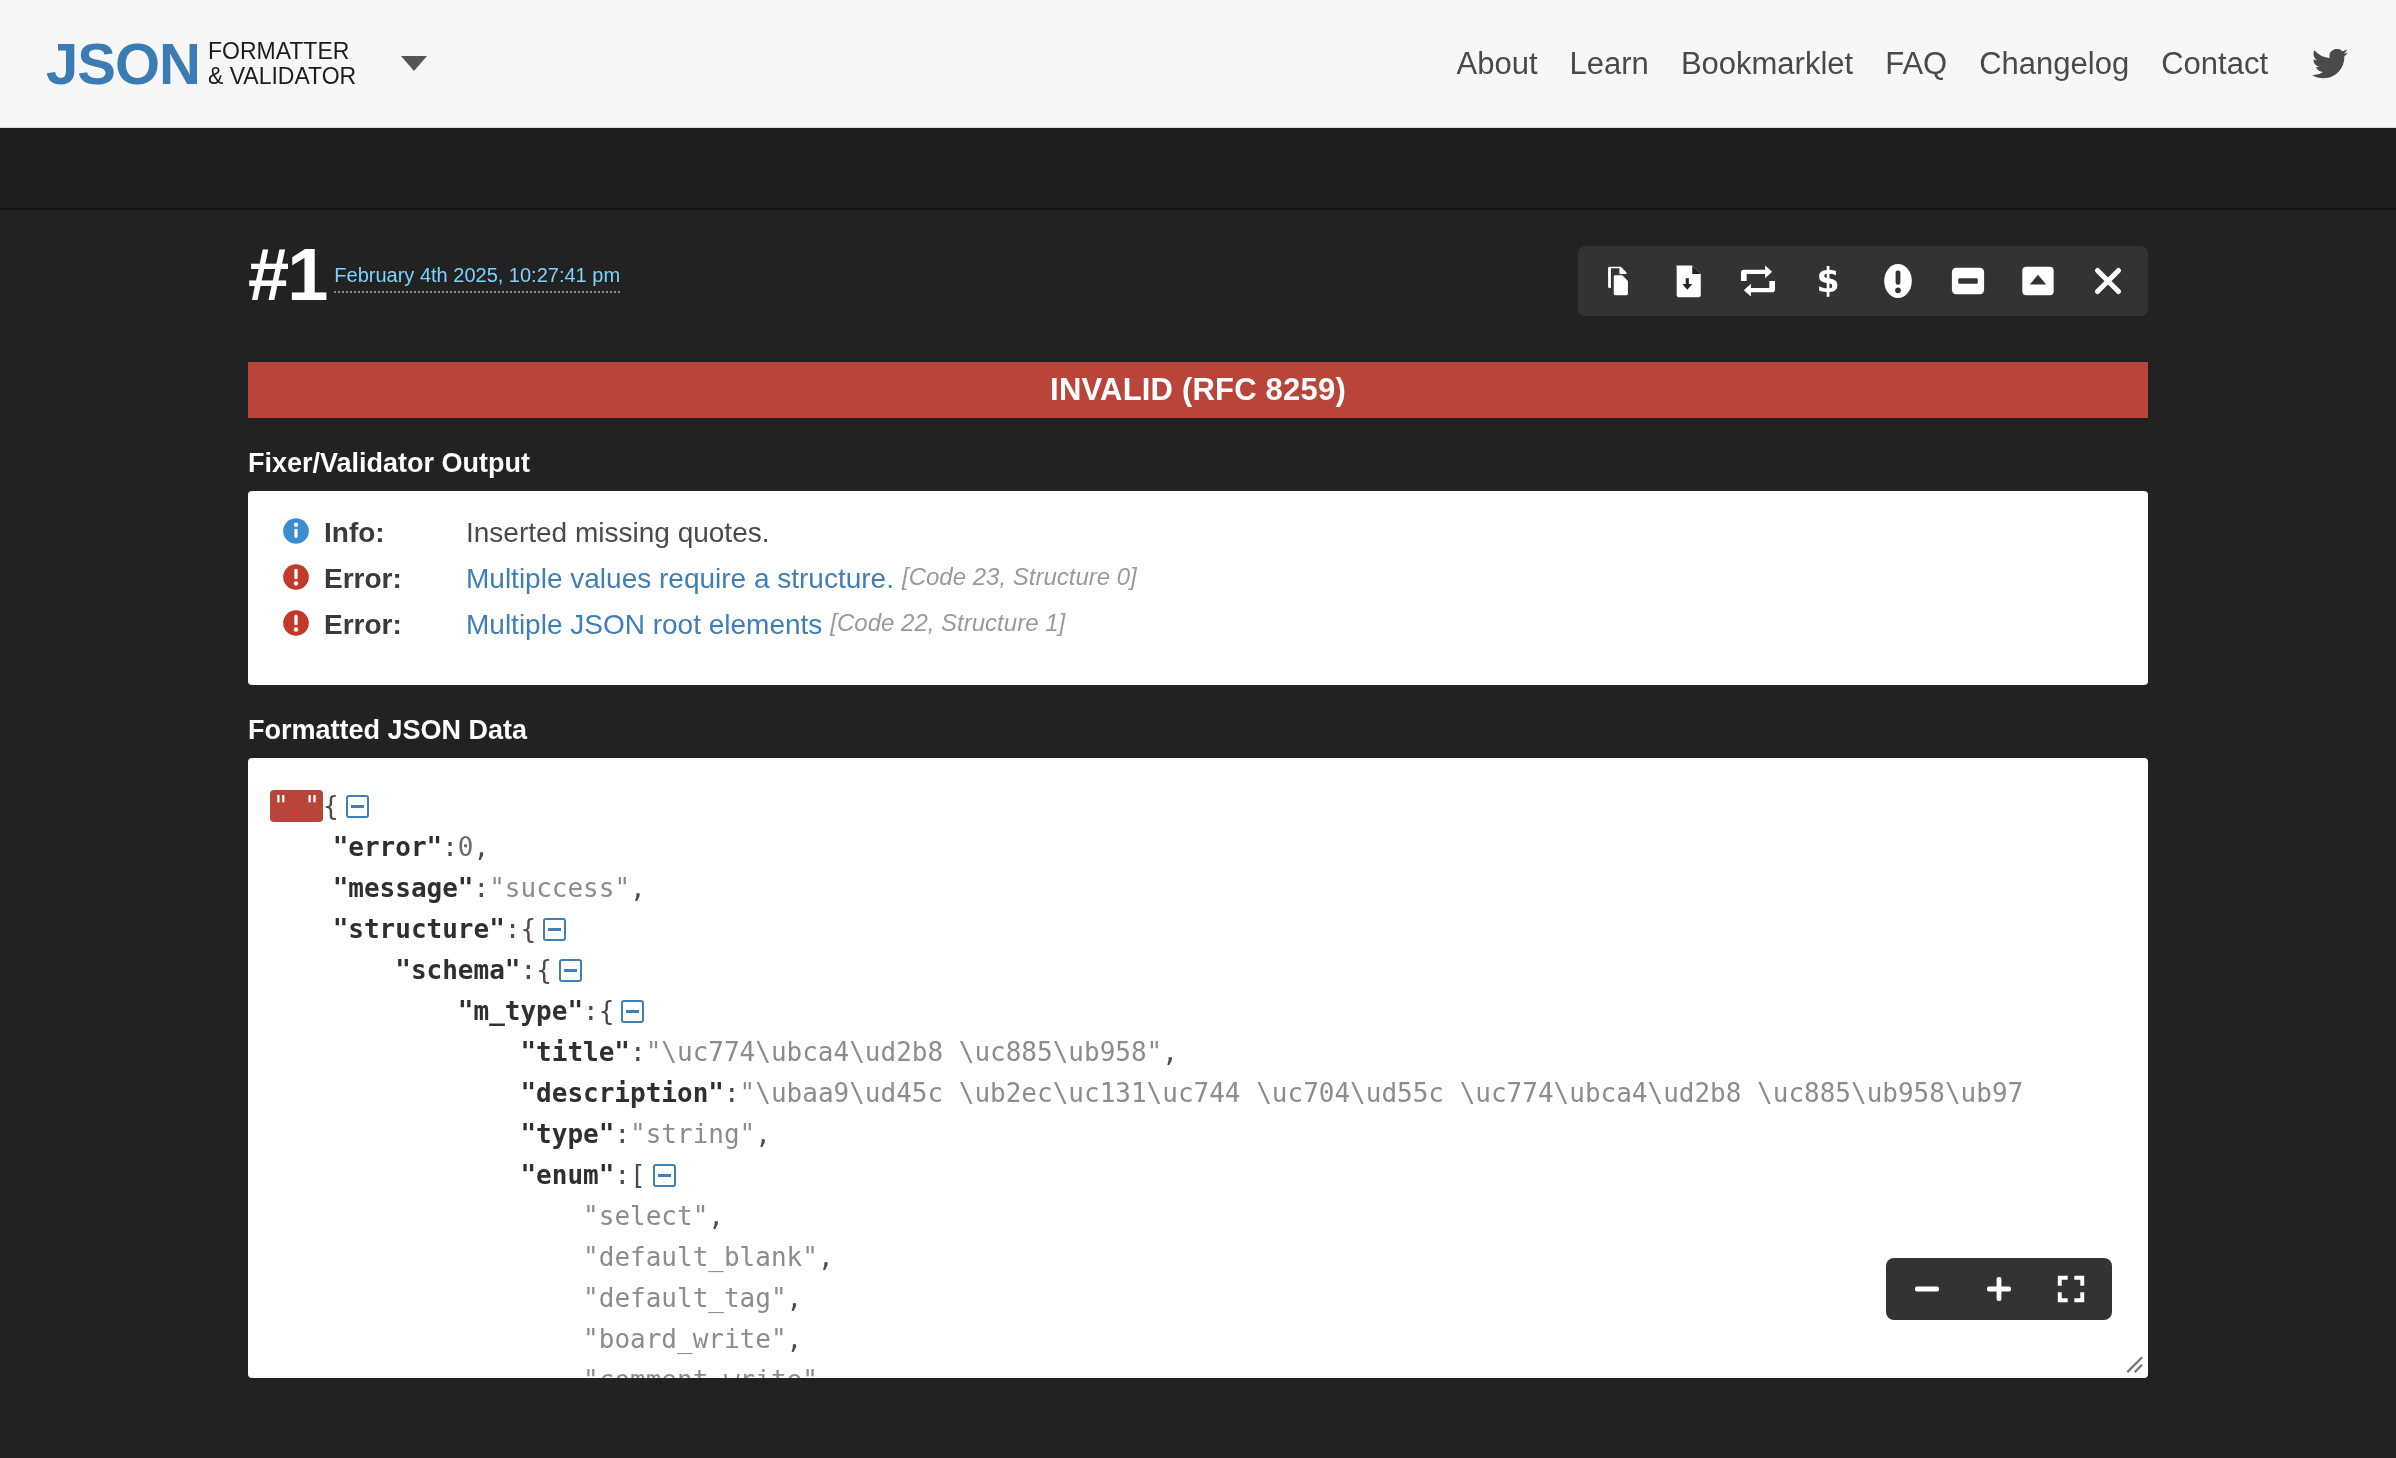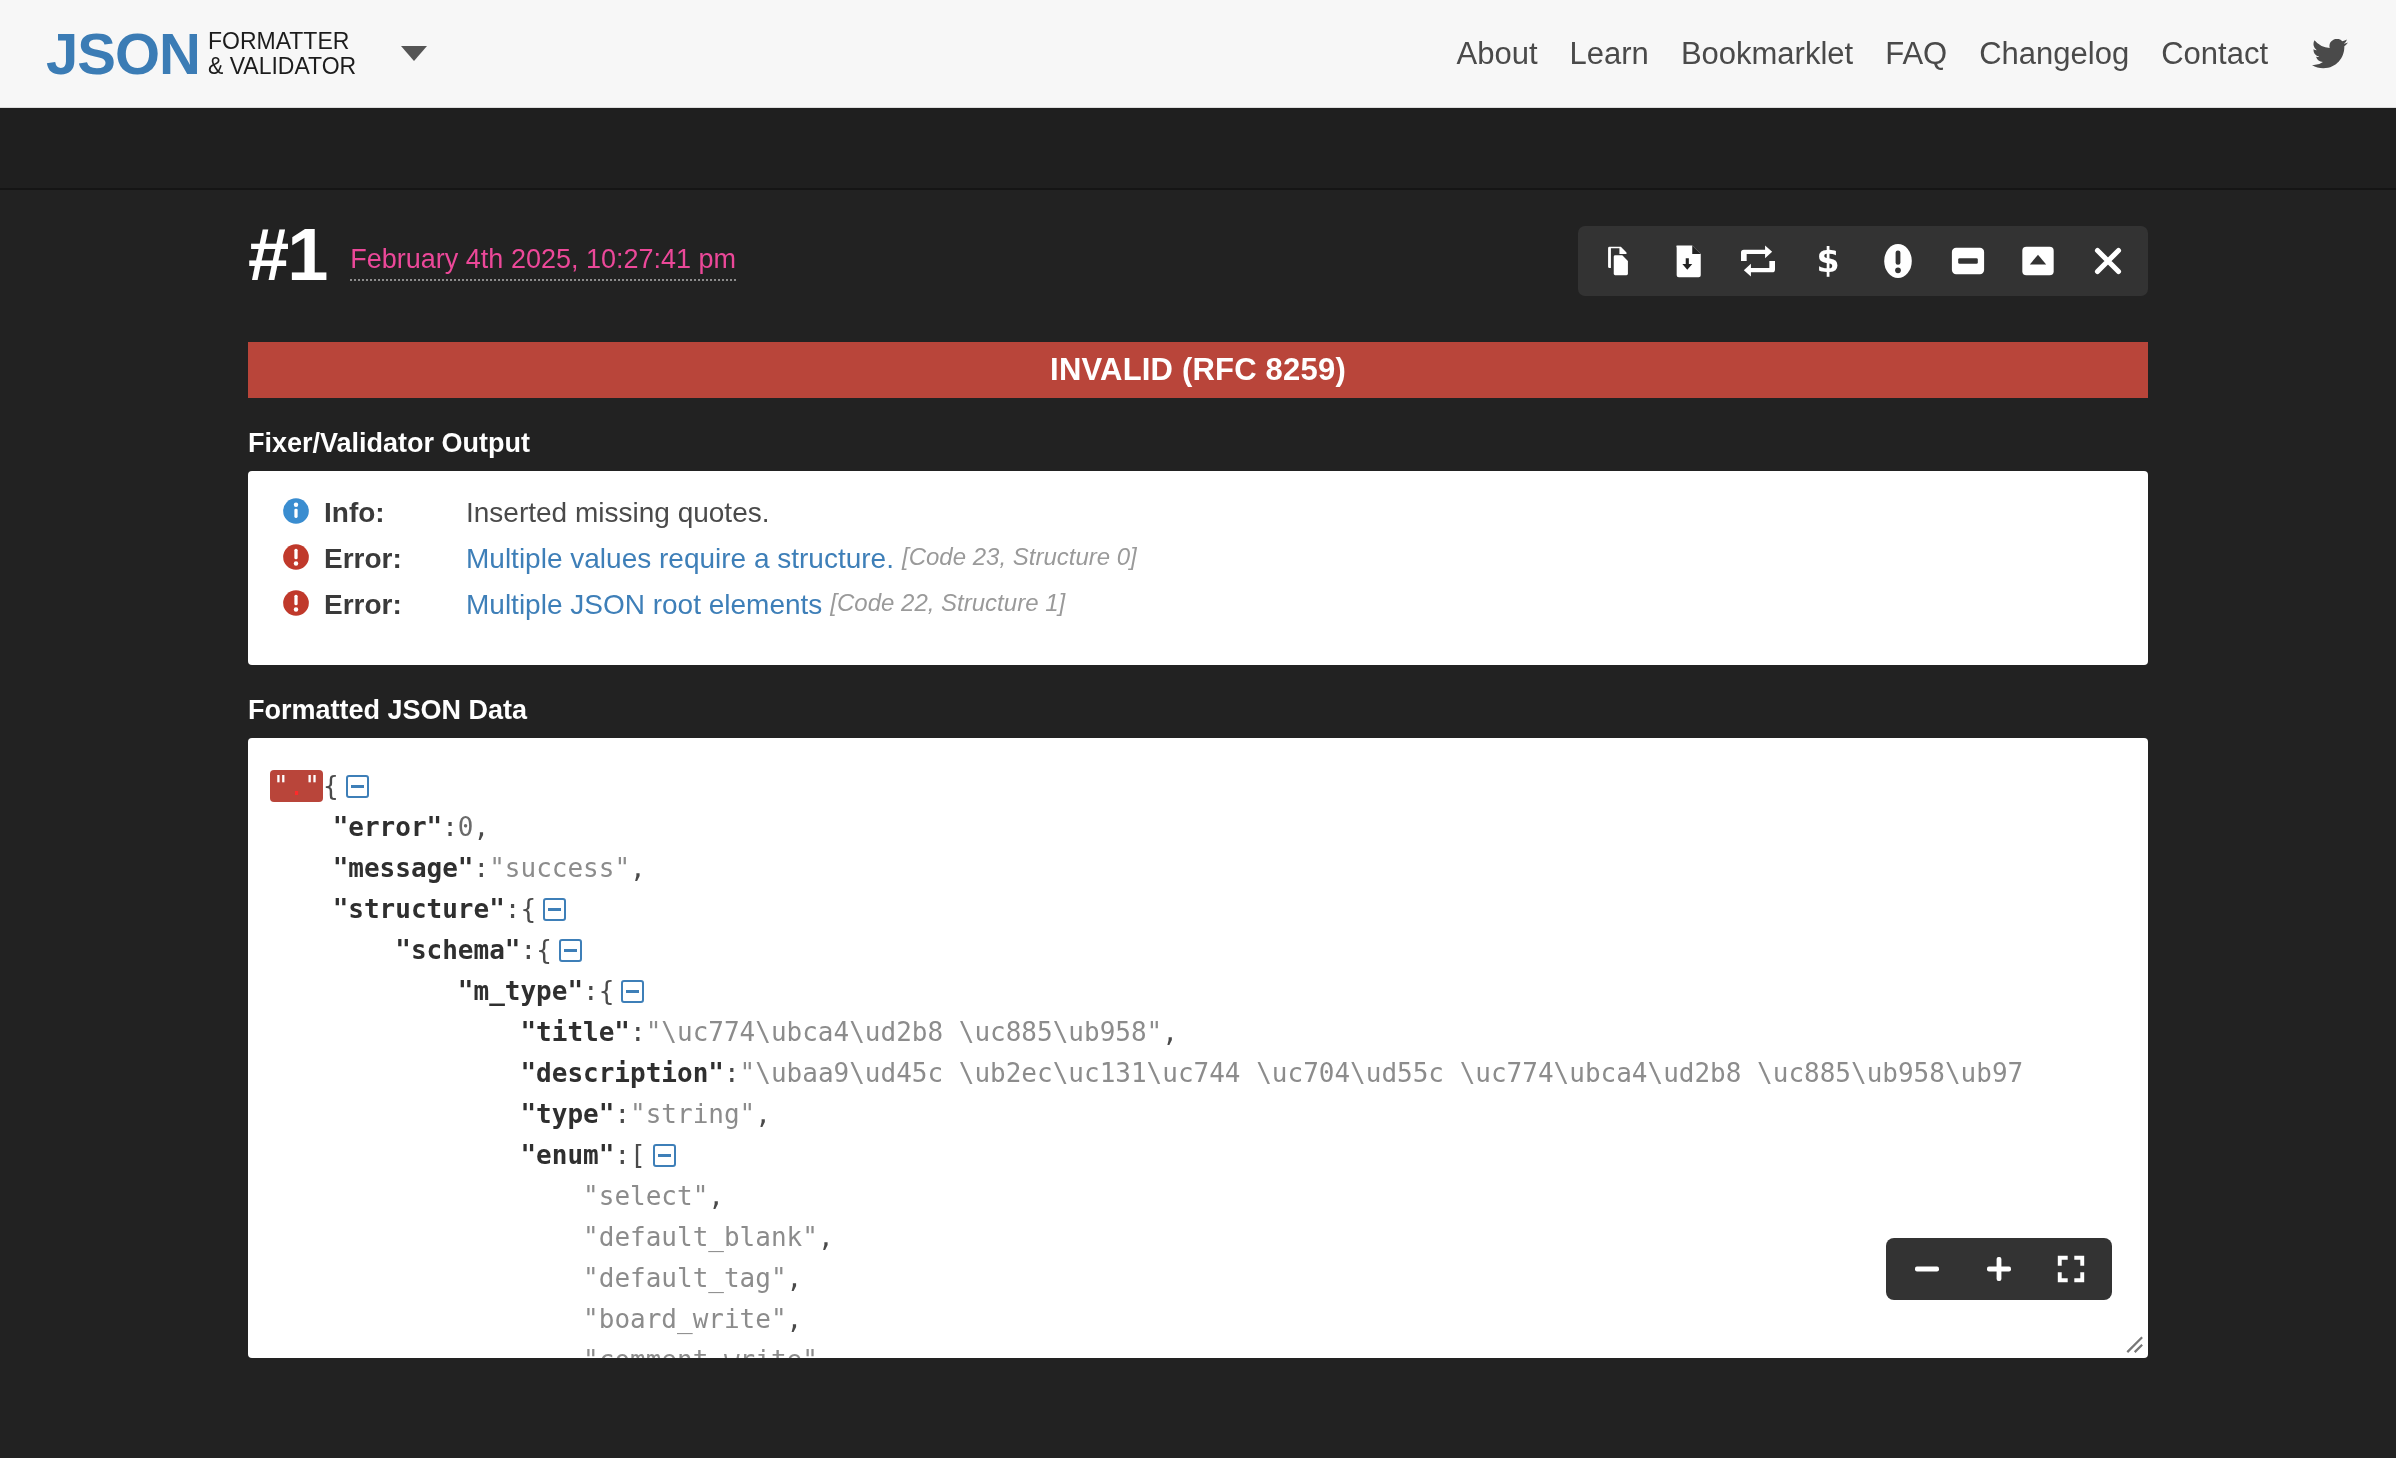--- a/index.html
+++ b/index.html
@@ -5,21 +5,21 @@
   * { box-sizing: border-box; margin: 0; padding: 0; }
   html, body {
     width: 2396px; height: 1458px;
     background: #222222;
     font-family: "Liberation Sans", sans-serif;
     overflow: hidden;
   }
 
   
   .topbar {
-    height: 108px;
+    height: 128px;
     background: #f7f7f7;
     display: flex; align-items: center;
     padding: 0 48px 0 46px;
     border-bottom: 1px solid #dddddd;
   }
   .logo-wrap { display: flex; align-items: center; gap: 0px; }
   .logo { display: flex; align-items: center; }
   .logo-json {
     font-size: 58px; font-weight: bold; letter-spacing: -1px;
     color: #3b7cb5; line-height: 1;
@@ -61,22 +61,22 @@
   }
   .container { width: 1900px; margin: 0 auto; padding-top: 30px; }
 
   
   .head-row { display: flex; align-items: flex-start; height: 96px; }
   .num {
     font-size: 74px; font-weight: bold; color: #ffffff;
     line-height: 0.95; letter-spacing: -2px;
   }
   .stamp {
-    margin-left: 24px; margin-top: 24px;
-    font-size: 27px; color: #ec4899;
+    margin-left: 8px; margin-top: 24px;
+    font-size: 20px; color: #7dd3fc;
     border-bottom: 2px dotted #8d8d8d;
     padding-bottom: 4px;
   }
   .toolbar {
     margin-left: auto; margin-top: 6px;
     background: #333333; border-radius: 7px;
     height: 70px; display: flex; align-items: center;
     padding: 0 20px; gap: 30px;
   }
   .tool-btn {

